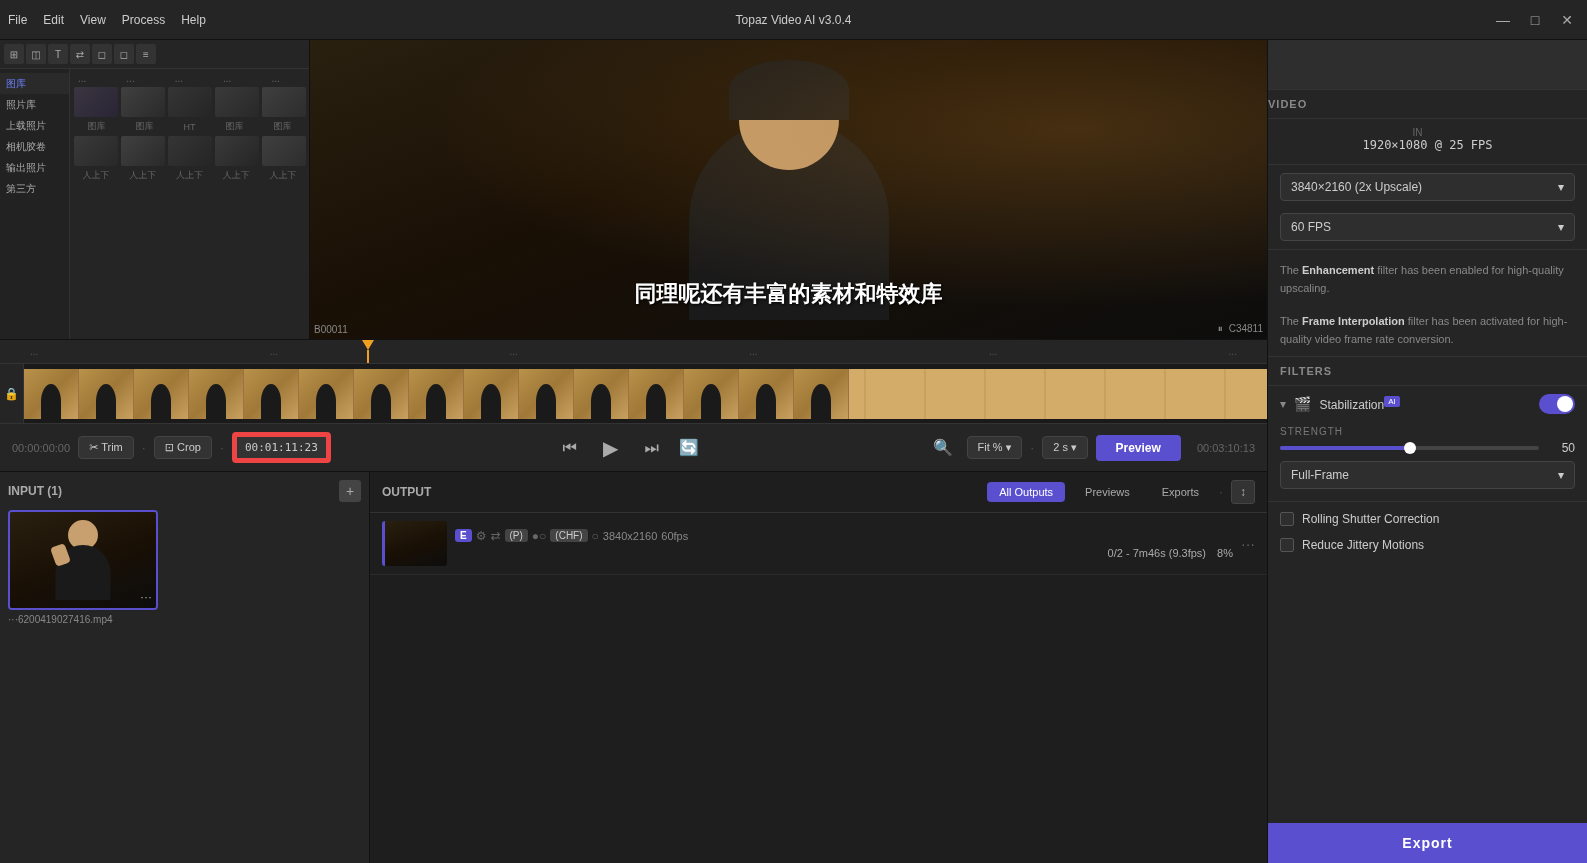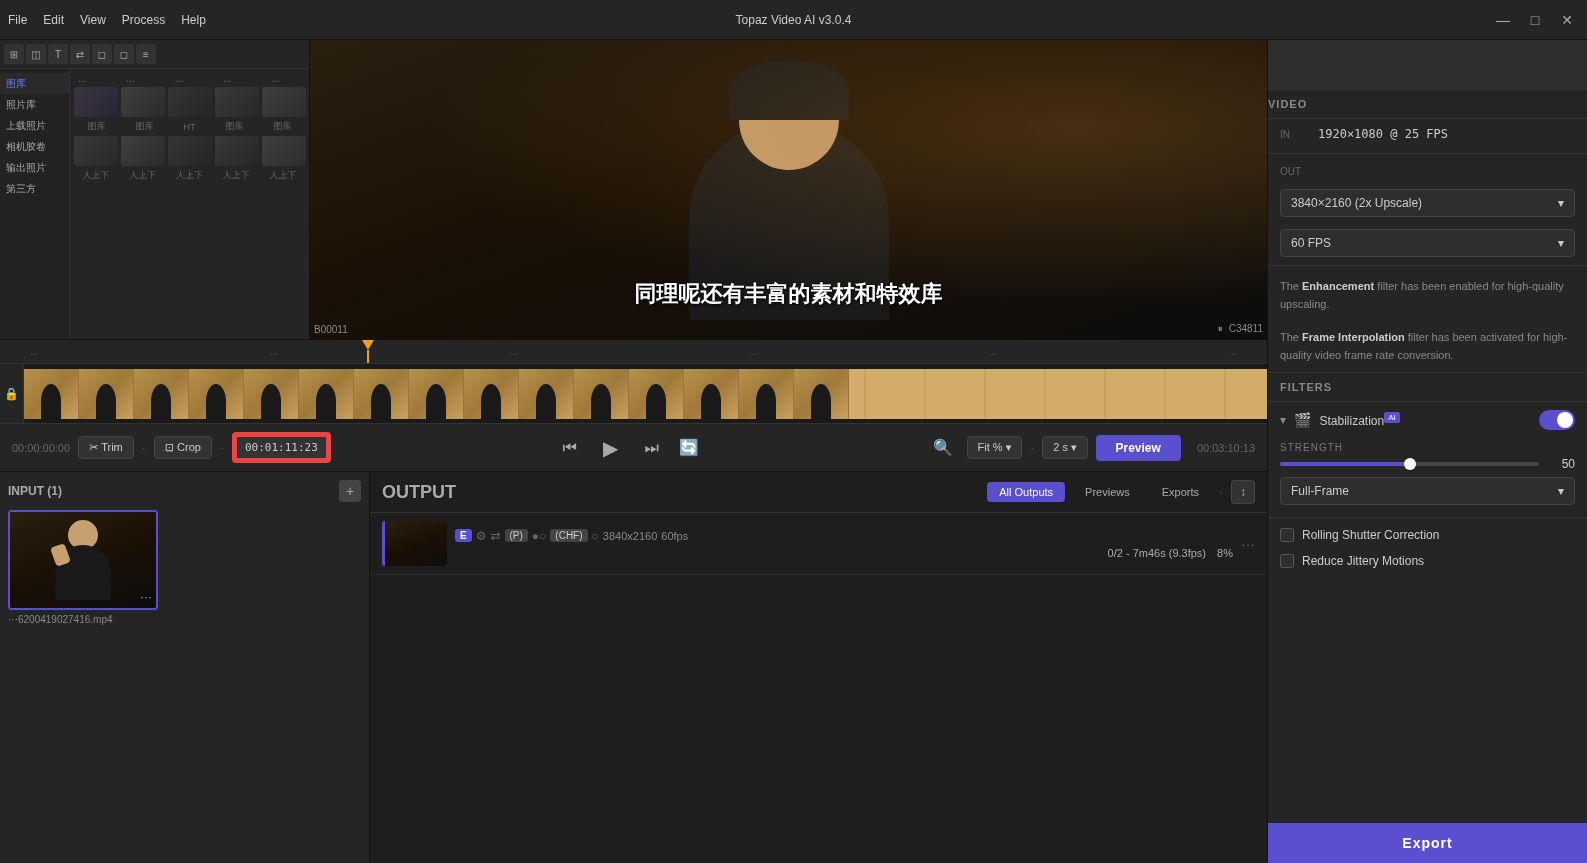--- a/index.html
+++ b/index.html
@@ -462,21 +462,21 @@
     }
     .output-header {
       display: flex;
       align-items: center;
       padding: 8px 12px;
       border-bottom: 1px solid #333;
       gap: 8px;
       flex-shrink: 0;
     }
     .output-title {
-      font-size: 18px;
+      font-size: 12px;
       color: #aaa;
       font-weight: bold;
       margin-right: auto;
     }
     .output-tab {
       padding: 4px 12px;
       border-radius: 4px;
       font-size: 11px;
       cursor: pointer;
       color: #aaa;
@@ -573,21 +573,21 @@
       font-size: 11px;
       color: #888;
       letter-spacing: 1px;
       font-weight: bold;
       border-bottom: 1px solid #333;
     }
     .video-info-row {
       display: flex;
       align-items: center;
       padding: 8px 12px;
-      gap: 8px;
+      flex-direction: column;
     }
     .video-info-label {
       font-size: 10px;
       color: #666;
       width: 30px;
     }
     .video-info-value {
       font-size: 12px;
       color: #ccc;
       font-family: monospace;
@@ -1099,23 +1099,20 @@
 
     <div class="section-header">VIDEO</div>
 
     <div class="video-info-row">
       <span class="video-info-label">IN</span>
       <span class="video-info-value">1920×1080 @ 25 FPS</span>
     </div>
 
     <div class="divider"></div>
 
-    <div class="video-info-row">
-      <span class="video-info-label">OUT</span>
-    </div>
     <div class="video-dropdown-row">
       <div class="video-dropdown">
         <span>3840×2160 (2x Upscale)</span>
         <span>▾</span>
       </div>
     </div>
     <div class="video-dropdown-row" style="margin-top:4px;">
       <div class="video-dropdown">
         <span>60 FPS</span>
         <span>▾</span>

